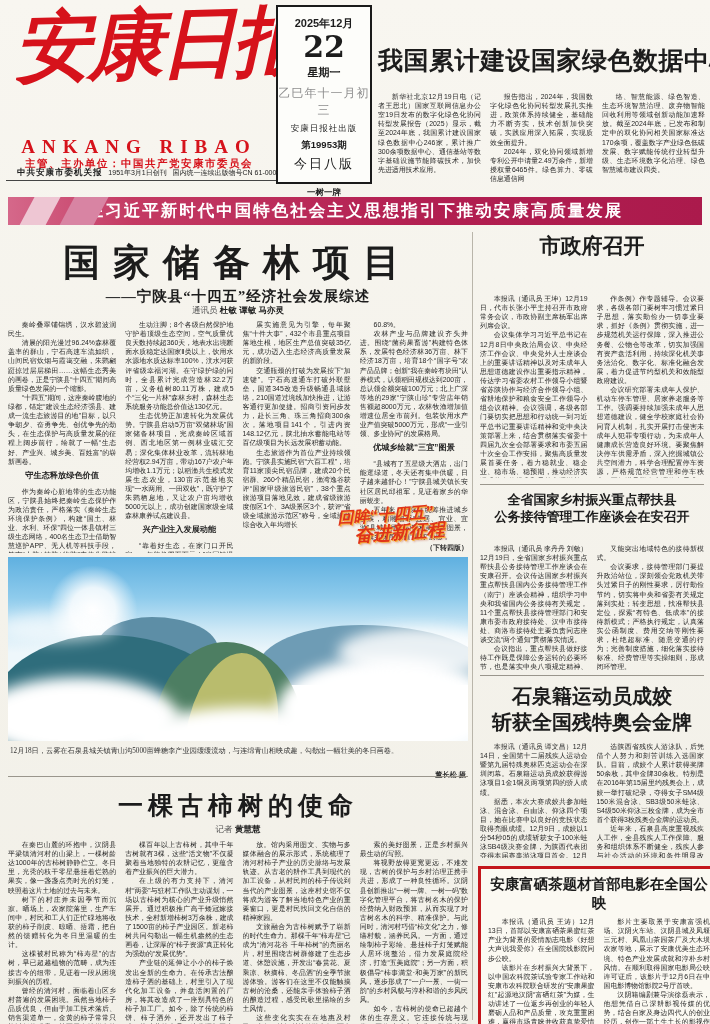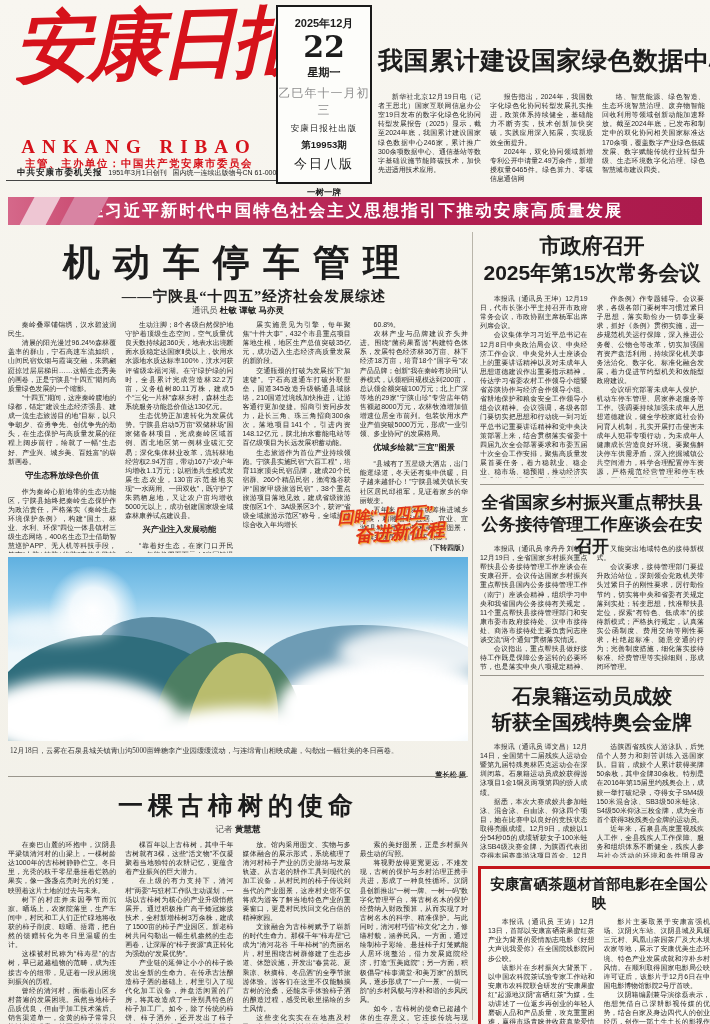--- a/index.html
+++ b/index.html
@@ -106,22 +106,22 @@
   </div>
 
   <div class="abs banner" style="left:8px;top:197px;width:694px;height:28px;">
     <div class="stripe" style="left:18px;width:26px;background:#eec6d3;"></div>
     <div class="stripe" style="left:58px;width:34px;background:#d884a3;"></div>
     <span>在习近平新时代中国特色社会主义思想指引下推动安康高质量发展</span>
   </div>
 
   <div class="abs vline" style="left:472px;top:232px;height:788px;"></div>
 
-  <div class="abs h-lead" style="left:8px;top:238px;width:460px;">机动车停车管理</div>
-  <div class="abs h-sub" style="left:24px;top:287px;width:460px;">——宁陕县“十四五”经济社会发展综述</div>
+  <div class="abs h-lead" style="left:8px;top:238px;width:460px;">国家储备林项目</div>
+  <div class="abs h-sub" style="left:8px;top:287px;width:460px;">——宁陕县“十四五”经济社会发展综述</div>
   <div class="abs byline" style="left:8px;top:305px;width:460px;">
     <span>通讯员</span>&nbsp;<b>杜敏 谭敏 马亦灵</b>
   </div>
   <div class="abs cols" style="left:8px;top:320px;width:460px;height:233px;">
     <div class="col">
       <div>
           <p>秦岭叠翠铺锦绣，汉水碧波润民生。</p>
           <p>清晨的阳光漫过96.24%森林覆盖率的群山，宁石高速车流如织，山间民宿炊烟与霞霭交融，朱鹮翩跹掠过层层梯田……这幅生态秀美的画卷，正是宁陕县“十四五”期间高质量绿色发展的一个缩影。</p>
           <p>“十四五”期间，这座秦岭腹地的绿都，锚定“建设生态经济强县、建成一流生态旅游目的地”目标，以只争朝夕、奋勇争先、创优争先的劲头，在生态保护与高质量发展的征程上阔步前行，绘就了一幅“生态好、产业兴、城乡美、百姓富”的崭新画卷。</p>
         </div>
@@ -204,35 +204,34 @@
       </div>
     <div class="col">
         <p>索的美好图景，正是乡村振兴最生动的写照。</p>
         <p>将视野放得更宽更远，不难发现，古树的保护与乡村治理正携手共进，形成了一种良性循环。汉阴县创新推出“一树一牌、一树一码”数字化管理平台，将古树名木的保护经费纳入财政预算，从而实现了对古树名木的科学、精准保护。与此同时，清河村巧借“柿文化”之力，修缮村貌，涵养民风。一方面，通过绘制柿子彩绘、悬挂柿子灯笼赋能人居环境整治，借力发展庭院经济，打造“五美庭院”；另一方面，积极倡导“柿事满堂·和美万家”的新民风，逐步形成了“一户一景、一街一韵”的乡村风貌与淳朴和谐的乡风民风。</p>
         <p>如今，古柿树的使命已超越个体的生存意义。它连接传统与现代，平衡生态与产业，引领村民从“靠山吃山”走向“依山致富”。正如驻村工作队员罗显和所说，“古柿树是我们最宝贵的财富。保护好它们，让它们继续见证村庄发展，带动共同富裕，是我们最大的心愿。”</p>
       </div>
   </div>
 
   <div class="abs h2l" style="left:480px;top:233px;width:224px;font-size:21px;">
     <div>市政府召开</div>
-    <div>2025年第15次常务会议</div>
   </div>
   <div class="abs cols" style="left:480px;top:294px;width:224px;height:184px;">
     <div class="col">
         <p>本报讯（通讯员 王坤）12月19日，代市长张小平主持召开市政府常务会议，市政协副主席杨军出席列席会议。</p>
         <p>会议集体学习习近平总书记在12月8日中央政治局会议、中央经济工作会议、中央党外人士座谈会上的重要讲话精神以及对未成年人思想道德建设作出重要指示精神，传达学习省委农村工作领导小组暨省苏陕协作与经济合作领导小组、省耕地保护和粮食安全工作领导小组会议精神。会议强调，各级各部门要切实把思想和行动统一到习近平总书记重要讲话精神和党中央决策部署上来，结合贯彻落实省委十四届九次全会部署要求和市委五届十次全会工作安排，聚焦高质量发展首要任务，着力稳就业、稳企业、稳市场、稳预期，推动经济实现质的有效提升和量的合理增长，奋力完成全年经济社会发展目标任务，确保“十五五”实现良好开局。</p>
       </div>
     <div class="col">
         <p>作条例》作专题辅导。会议要求，各级各部门要树牢习惯过紧日子思想，落实勤俭办一切事业要求，抓好《条例》贯彻实施，进一步规范机关运行保障，深入推进公务餐、公物仓等改革，切实加强国有资产盘活利用，持续深化机关事务法治化、数字化、标准化融合发展，着力促进节约型机关和效能型政府建设。</p>
         <p>会议研究部署未成年人保护、机动车停车管理、居家养老服务等工作。强调要持续加强未成年人思想道德建设，健全学校家庭社会协同育人机制，扎实开展打击侵害未成年人犯罪专项行动，为未成年人健康成长营造良好环境。要聚焦解决停车供需矛盾，深入挖掘城镇公共空间潜力，科学合理配置停车资源，严格规范经营管理和停车秩序，更好满足群众合理停车需求。要积极应对人口老龄化，坚持以居家老年人服务需求为导向，充分激发政府、市场、社会、家庭等多元主体的积极性，不断优化资源配置，配套完善服务供给体系，促进养老服务高质量发展。会议还研究了其他事项。</p>
       </div>
   </div>
   <div class="abs hline" style="left:480px;top:484px;width:224px;"></div>
 
-  <div class="abs h2l" style="left:480px;top:492px;width:224px;font-size:17px;">
+  <div class="abs h2l" style="left:480px;top:492px;width:224px;font-size:13px;">
     <div>全省国家乡村振兴重点帮扶县</div>
     <div>公务接待管理工作座谈会在安召开</div>
   </div>
   <div class="abs cols" style="left:480px;top:544px;width:224px;height:126px;">
     <div class="col">
         <p>本报讯（通讯员 李丹丹 刘敏）12月19日，全省国家乡村振兴重点帮扶县公务接待管理工作座谈会在安康召开。会议传达国家乡村振兴重点帮扶县国内公务接待管理工作（南宁）座谈会精神，组织学习中央和我省国内公务接待有关规定，11个重点帮扶县接待管理部门和安康市委市政府接待处、汉中市接待处、商洛市接待处主要负责同志座谈交流“两个通知”贯彻落实情况。</p>
         <p>会议指出，重点帮扶县做好接待工作既是保障公务运转的必要环节，也是落实中央八项规定精神、纠治“四风”问题的关键领域。强调重点帮扶县做好接待工作首先要把握政治属性和地域定位，解放思想，破除老观念，立足县域实际，探索符合接待工作新形势新要求、</p>
       </div>
     <div class="col">
         <p>又能突出地域特色的接待新模式。</p>

